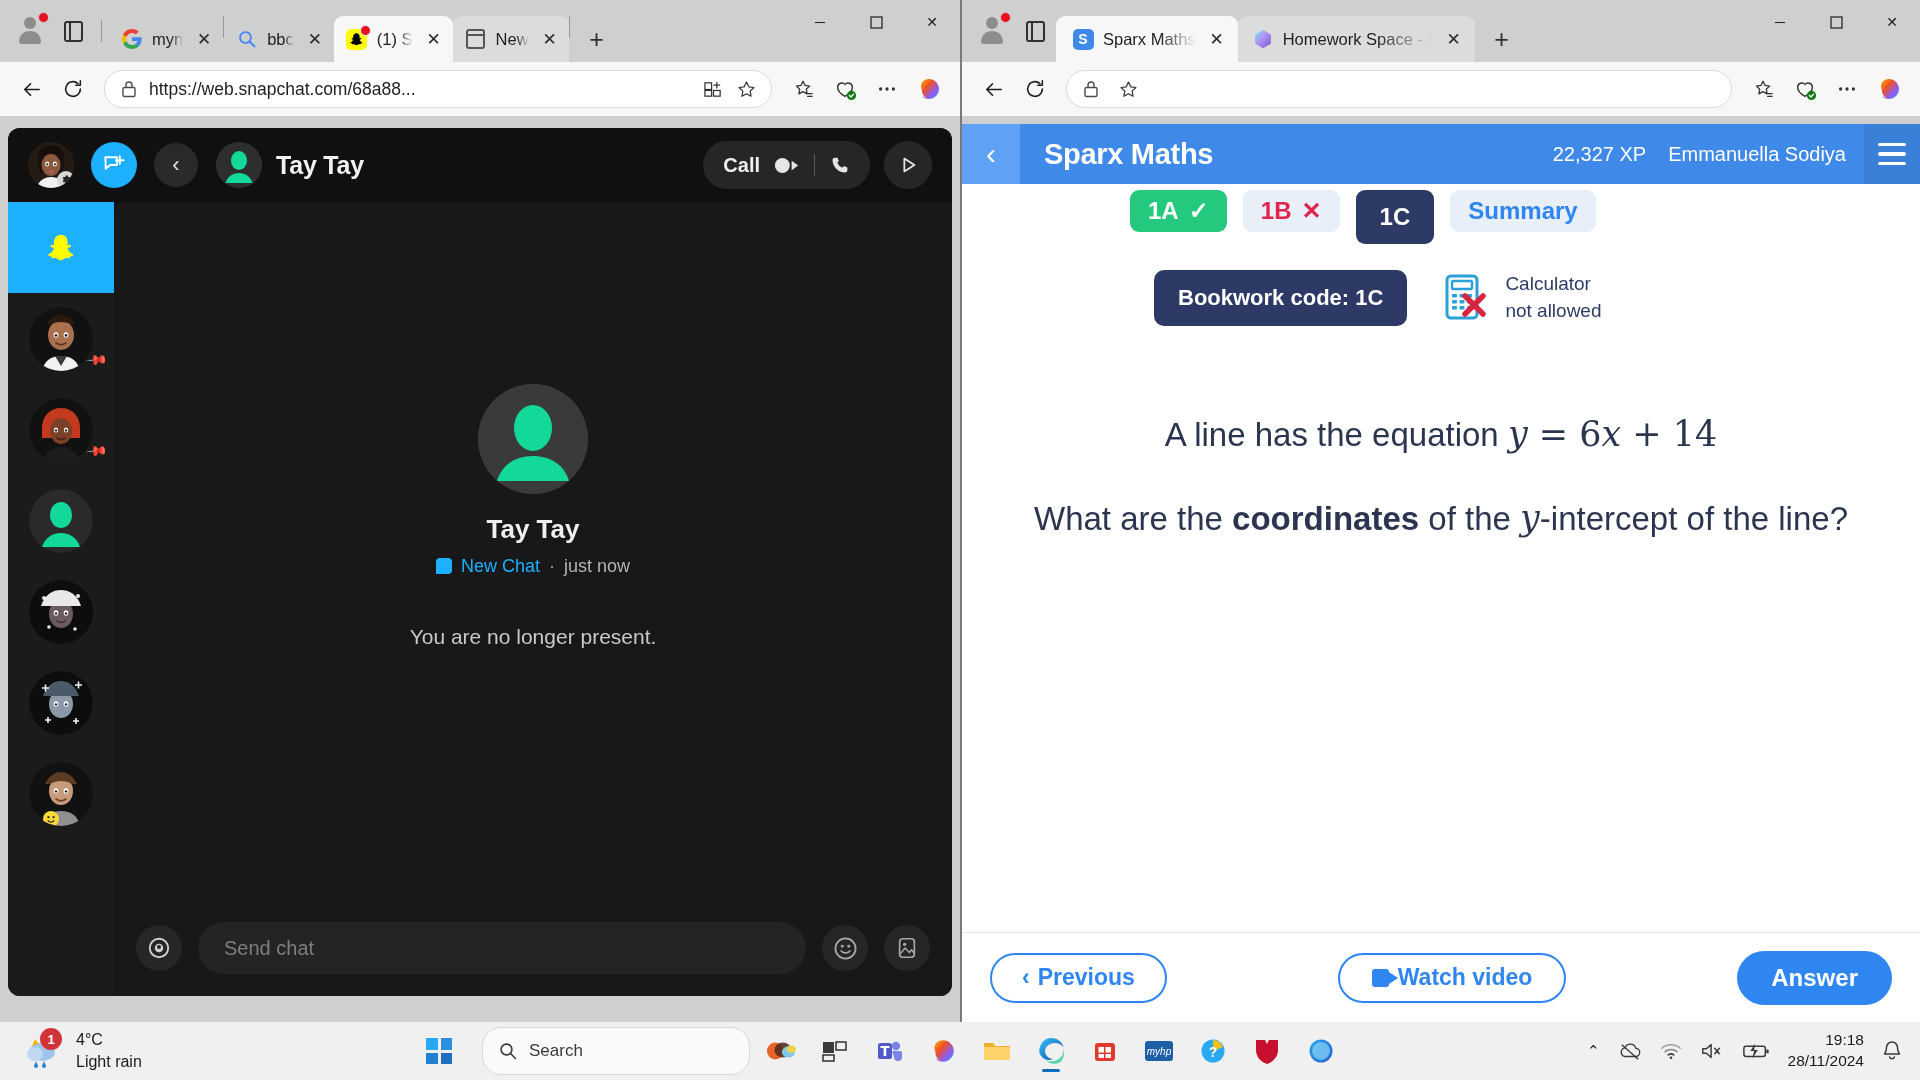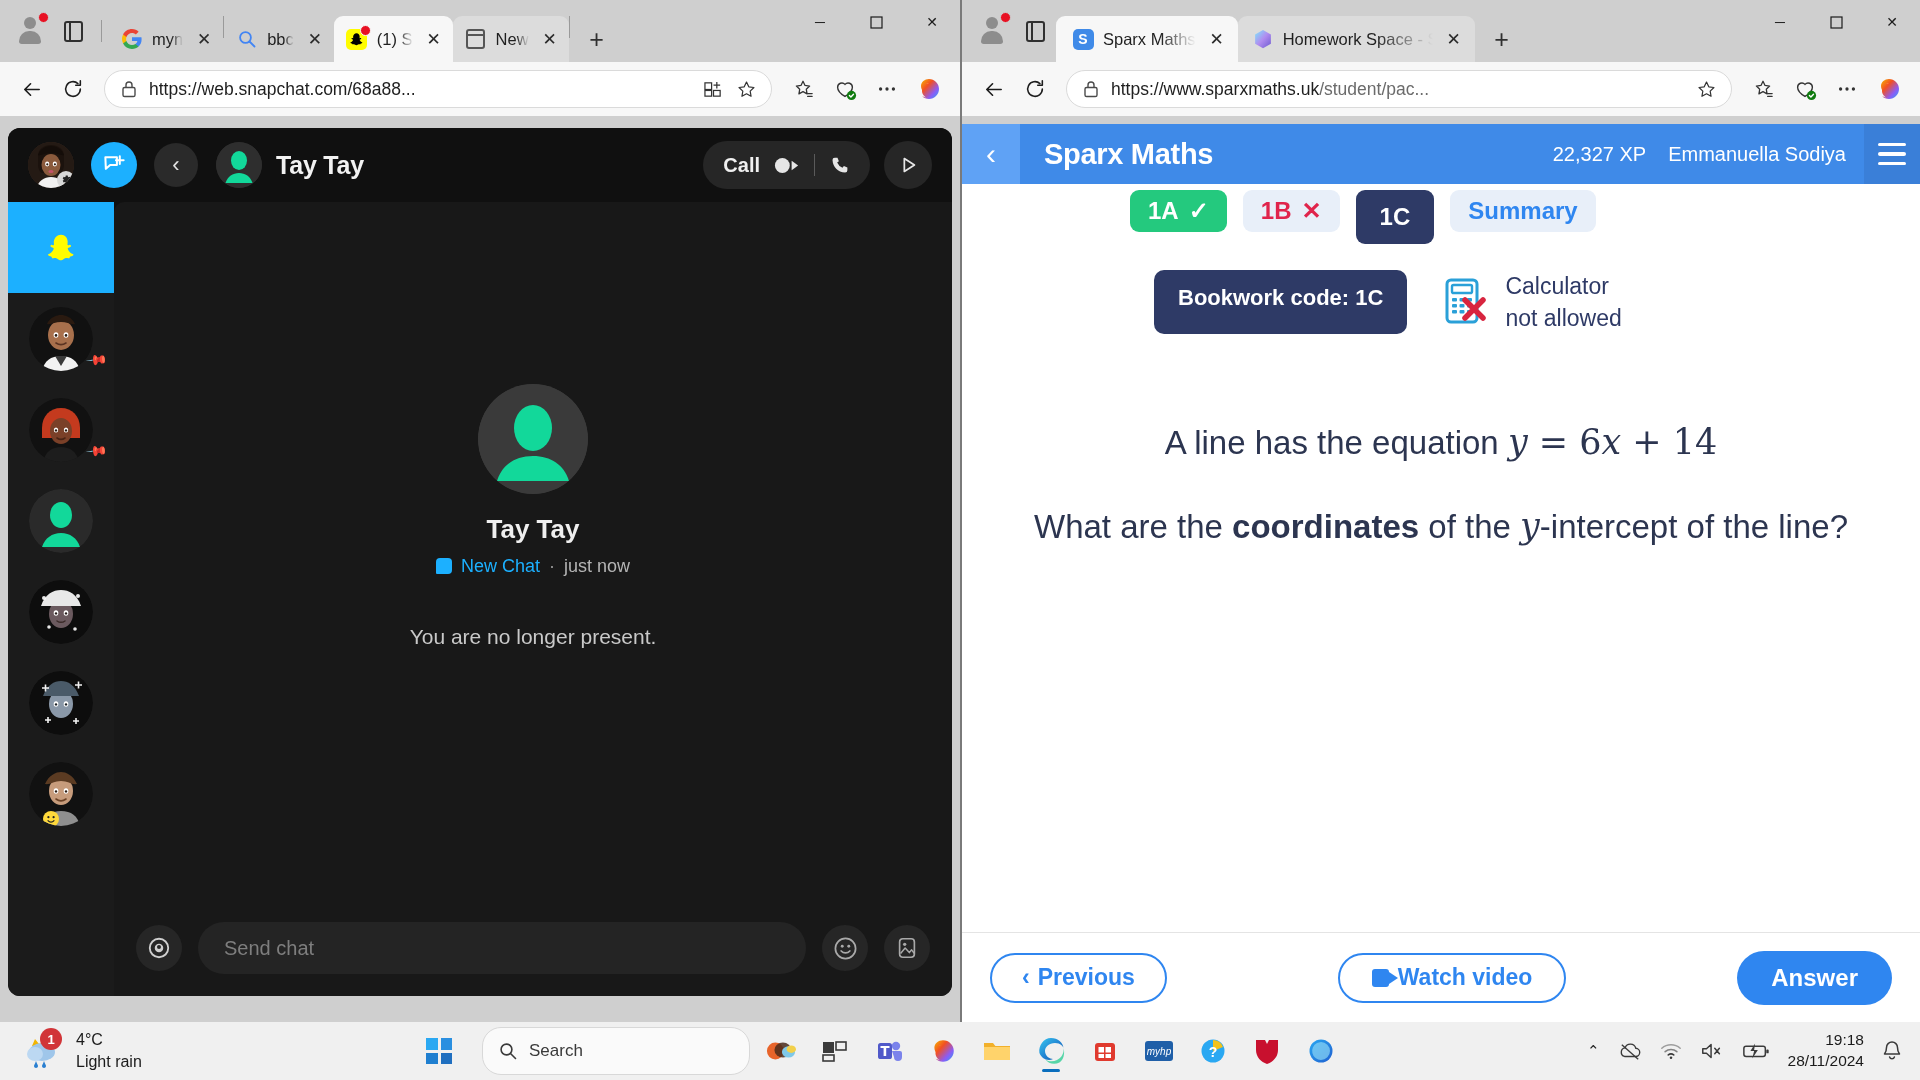--- a/index.html
+++ b/index.html
@@ -114,21 +114,21 @@
   .sx-tab.done { background:#24c97e; color:#fff;}
   .sx-tab.wrong { background:#e8eff9; color:#e0244c;}
   .sx-tab.current { background:#2e3a66; color:#fff; height:54px; border-radius:9px; padding:0 24px;}
   .sx-tab.summary { background:#e8eff9; color:#2f86f0; }
   .tick { font-size:24px; font-weight:bold; }
 
   .sx-meta { display:flex; padding: 26px 0 0 192px; gap: 38px;}
   .bookwork { background:#2e3a66; color:#fff; border-radius:10px; padding: 15px 24px; font-size:22px; font-weight:bold;}
   .calc-wrap { display:flex; align-items:center; gap:16px;}
   .calc-ico { width:44px;height:48px; position:relative;}
-  .calc-text { font-size:23px; color:#2e3a66; line-height:1.4;}
+  .calc-text { font-size:19px; color:#2e3a66; line-height:1.4;}
 
   .sx-question { padding: 88px 60px 0 60px; text-align:center; color:#2c3550;}
   .q-line1 { font-size:33px; margin-bottom:40px; }
   .q-line2 { font-size:33px; line-height:1.42; }
   .mathit { font-family:"DejaVu Serif", serif; font-style: italic; font-size: 1.06em;}
   .mathrm { font-family:"DejaVu Serif", serif; font-size: 1.06em;}
   .qbold { font-weight:bold;}
 
   .sx-footer { position:absolute; left:0; right:0; bottom:0; height:90px; background:#fff; border-top:1px solid #e4e4e4;
      display:flex; align-items:center; padding: 0 28px;}
@@ -592,21 +592,20 @@
             <path d="M20 3v5h-5" fill="none" stroke="#1d1d1d" stroke-width="1.7" stroke-linecap="round" stroke-linejoin="round"></path>
           </svg>
       </div>
       <div class="omnibox">
         <span style="margin-right:12px">
           <svg width="16" height="18" viewBox="0 0 16 18">
               <rect x="2" y="7.5" width="12" height="9" rx="1.6" fill="none" stroke="#4a4a4a" stroke-width="1.4"></rect>
               <path d="M5 7.5V5a3 3 0 0 1 6 0v2.5" fill="none" stroke="#4a4a4a" stroke-width="1.4"></path>
             </svg>
         </span>
-        <span class="omni-url"><span>https://www.sparxmaths.uk</span><span class="dim">/student/pac...</span></span>
         <span class="tb-btn" style="flex:0 0 34px;width:34px;height:34px">
           <svg width="21" height="21" viewBox="0 0 24 24">
               <path d="M12 3.5l2.6 5.4 5.9.8-4.3 4.1 1 5.9-5.2-2.8-5.2 2.8 1-5.9L3.5 9.7l5.9-.8z" fill="none" stroke="#333" stroke-width="1.4" stroke-linejoin="round"></path>
             </svg>
         </span>
       </div>
       <div class="tb-btn">
         <svg width="22" height="22" viewBox="0 0 24 24">
             <path d="M12 3.5l2.2 4.6 5 .7-3.6 3.5.85 5-4.45-2.4-4.45 2.4.85-5L4.8 8.8l5-.7z" fill="none" stroke="#333" stroke-width="1.4" stroke-linejoin="round"></path>
             <path d="M17 17h5M17 20h5" stroke="#333" stroke-width="1.4" stroke-linecap="round"></path>

